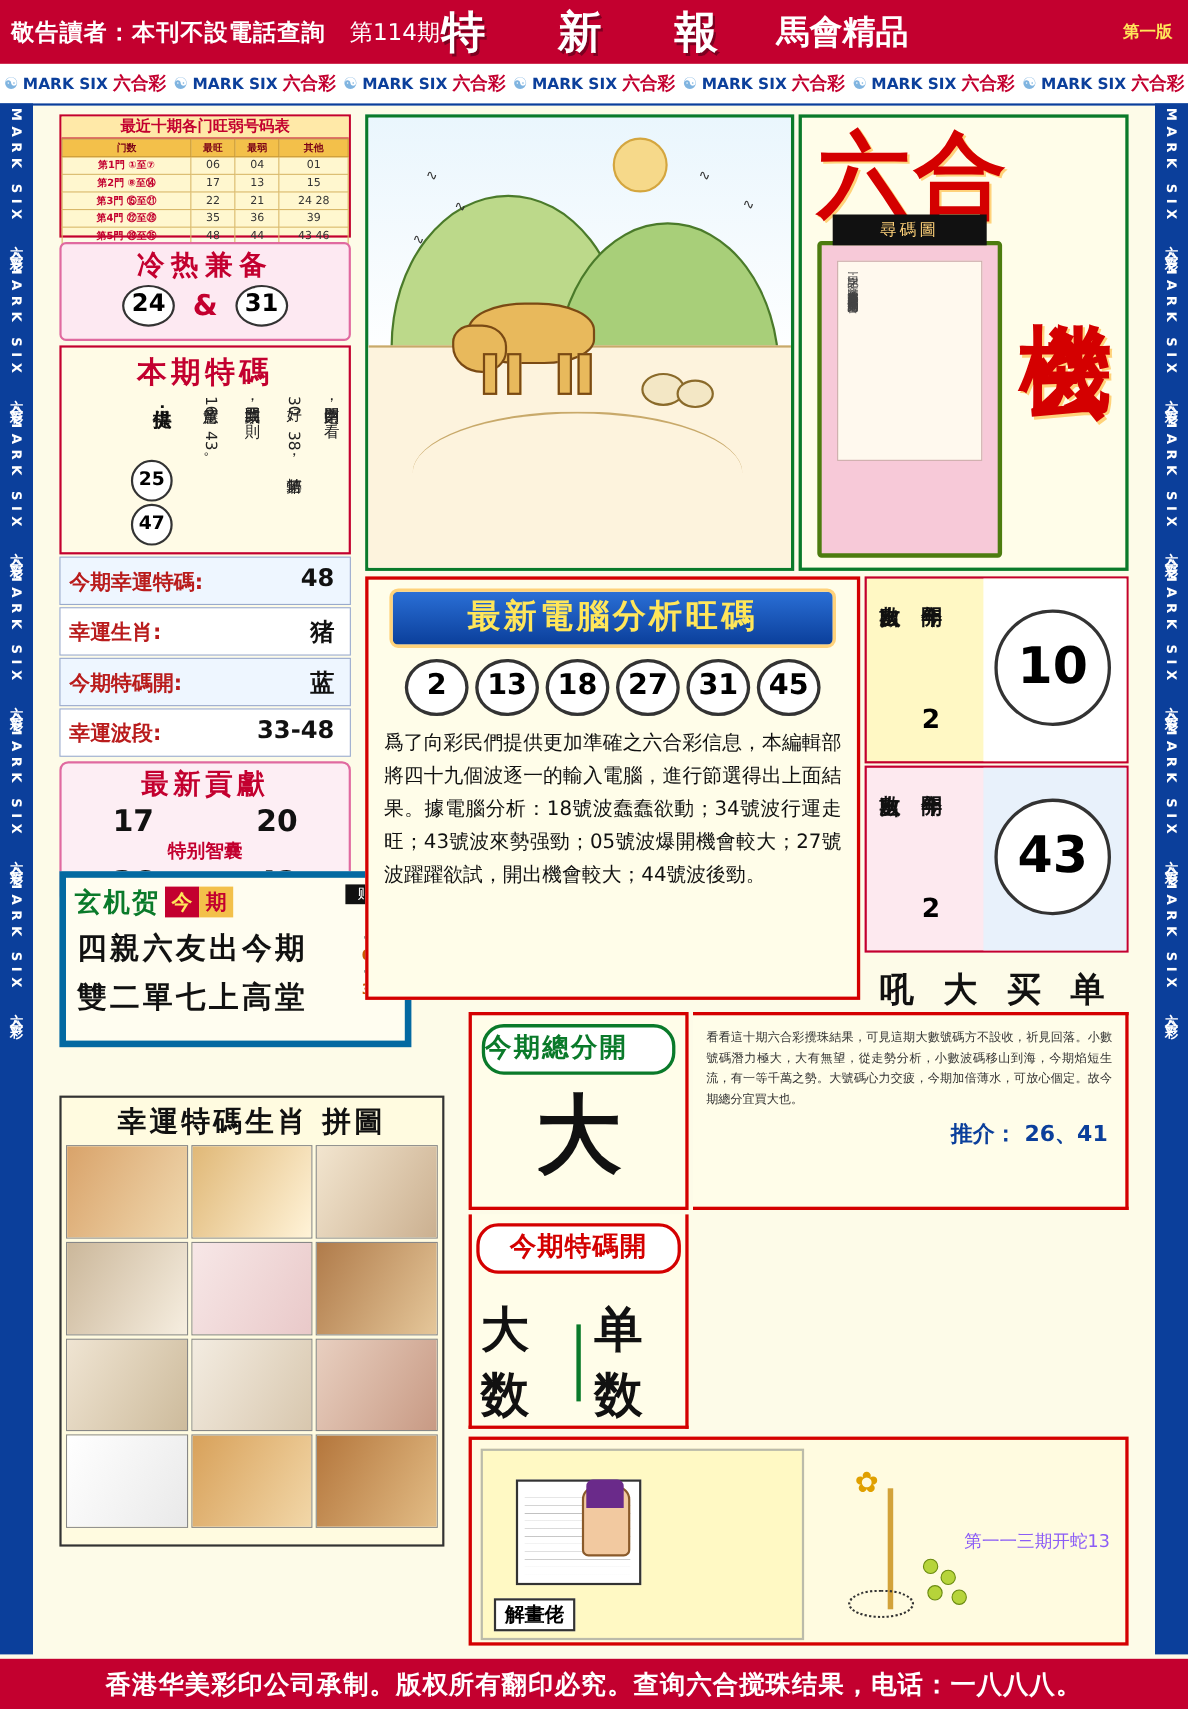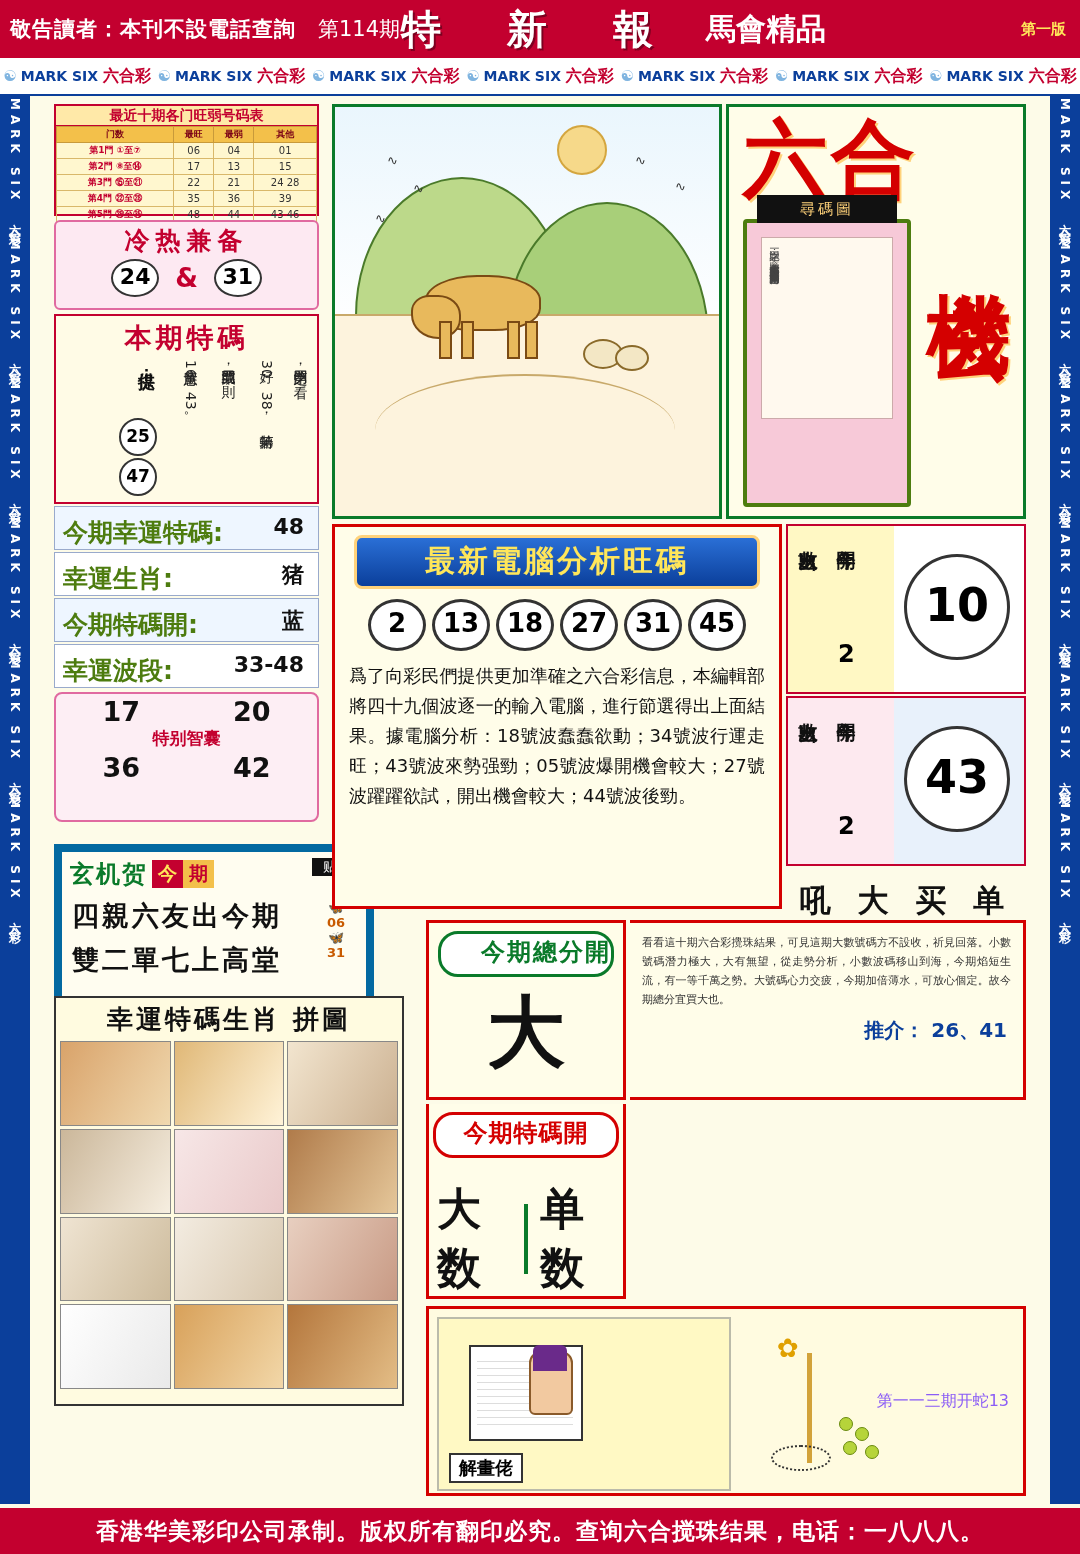--- a/index.html
+++ b/index.html
@@ -96,36 +96,36 @@
   #tema .t-body{position:relative;height:140px;}
   .vtxt{writing-mode:vertical-rl;font-size:14px;line-height:20px;color:#222;position:absolute;}
   #tema .ball{
     width:34px;height:34px;border:2px solid #333;border-radius:50%;
     text-align:center;line-height:32px;font-size:17px;font-weight:bold;background:#fff;
     position:absolute;
   }
 
   
   .lucky{left:20px;width:265px;height:44px;background:#fff;border:1px solid #9ac;}
-  .lucky .lab{position:absolute;left:8px;top:9px;font-size:25px;font-weight:bold;color:#4d7c0f;}
+  .lucky .lab{position:absolute;left:8px;top:9px;font-size:19px;font-weight:bold;color:#b91c1c;}
   .lucky .val{position:absolute;right:14px;top:7px;font-size:22px;font-weight:bold;color:#111;}
   #lucky1{top:406px;background:#eef6ff;}
   #lucky2{top:452px;background:#fff;}
   #lucky3{top:498px;background:#eef6ff;}
   #lucky4{top:544px;background:#fff;}
 
   
   #contrib{left:20px;top:592px;width:265px;height:130px;background:#fdeef4;border:2px solid #e06aa0;border-radius:8px;}
   #contrib .c-title{text-align:center;font-size:25px;font-weight:bold;color:#c3002f;letter-spacing:4px;margin-top:2px;}
   #contrib .c-nums{display:flex;justify-content:space-around;font-size:27px;font-weight:bold;color:#111;margin-top:2px;}
   #contrib .c-mid{text-align:center;font-size:17px;font-weight:bold;color:#c3002f;margin-top:0px;}
   #contrib .c-nums2{display:flex;justify-content:space-around;font-size:27px;font-weight:bold;color:#111;margin-top:2px;}
 
   
-  #xuanji{left:20px;top:744px;width:320px;height:160px;background:#fffdf0;border:8px solid #0369a1;}
+  #xuanji{left:20px;top:692px;width:320px;height:160px;background:#fffdf0;border:6px solid #0369a1;}
   #xuanji .x-head{display:flex;align-items:center;margin:6px 0 0 8px;}
   #xuanji .x-head .a{font-size:24px;font-weight:bold;color:#0a7a2a;letter-spacing:2px;}
   #xuanji .x-head .tag{background:#c3002f;color:#ffe65a;font-size:19px;font-weight:bold;padding:1px 6px;margin-left:4px;}
   #xuanji .x-head .tag2{background:#f3c04a;color:#c3002f;font-size:19px;font-weight:bold;padding:1px 6px;}
   #xuanji .x-line{font-size:27px;font-weight:bold;color:#111;letter-spacing:3px;margin:8px 0 0 10px;}
   #xuanji .x-right{position:absolute;right:6px;top:6px;width:48px;}
   #xuanji .blackbox{background:#111;color:#fff;font-size:13px;text-align:center;padding:2px 0;line-height:14px;}
   #xuanji .miniNum{font-size:13px;font-weight:bold;color:#c85a00;text-align:center;}
 
   
@@ -194,21 +194,21 @@
   #year2 .side{position:absolute;right:0;top:0;width:130px;height:100%;background:#e8f1fb;}
 
   
   #howl{left:752px;top:770px;width:240px;height:60px;}
   #howl .t{font-size:31px;font-weight:bold;letter-spacing:8px;text-align:center;line-height:60px;color:#111;}
 
   
   #zongfen{left:392px;top:820px;width:200px;height:180px;background:#fffde9;border:3px solid #d40000;}
   #zongfen .cap{
     margin:8px auto 0;width:170px;height:40px;background:#fff;border:3px solid #0a7a2a;border-radius:20px;
-    color:#0a7a2a;font-size:24px;font-weight:bold;text-align:right;line-height:36px;letter-spacing:2px;
+    color:#0a7a2a;font-size:24px;font-weight:bold;text-align:left;line-height:36px;letter-spacing:2px;
   }
   #zongfen .da{text-align:center;font-size:78px;font-weight:bold;color:#111;line-height:110px;}
 
   
   #temakai{left:392px;top:1004px;width:200px;height:195px;background:#fffde9;border:3px solid #d40000;border-top:none;}
   #temakai .cap{
     margin:8px auto 0;width:180px;height:40px;background:#fff;border:3px solid #d40000;border-radius:20px;
     color:#d40000;font-size:24px;font-weight:bold;text-align:center;line-height:36px;letter-spacing:1px;
   }
   #temakai .pair{display:flex;justify-content:center;align-items:center;margin-top:22px;}
@@ -352,20 +352,21 @@
     <div class="box lucky" id="lucky3">
       <span class="lab">今期特碼開:</span>
       <span class="val">蓝</span>
     </div>
     <div class="box lucky" id="lucky4">
       <span class="lab">幸運波段:</span>
       <span class="val">33-48</span>
     </div>
 
     <div class="box" id="contrib">
+      <div class="c-title">最新貢獻</div>
       <div class="c-nums">
         <span>17</span>
         <span>20</span>
       </div>
       <div class="c-mid">特别智囊</div>
       <div class="c-nums2">
         <span>36</span>
         <span>42</span>
       </div>
     </div>

